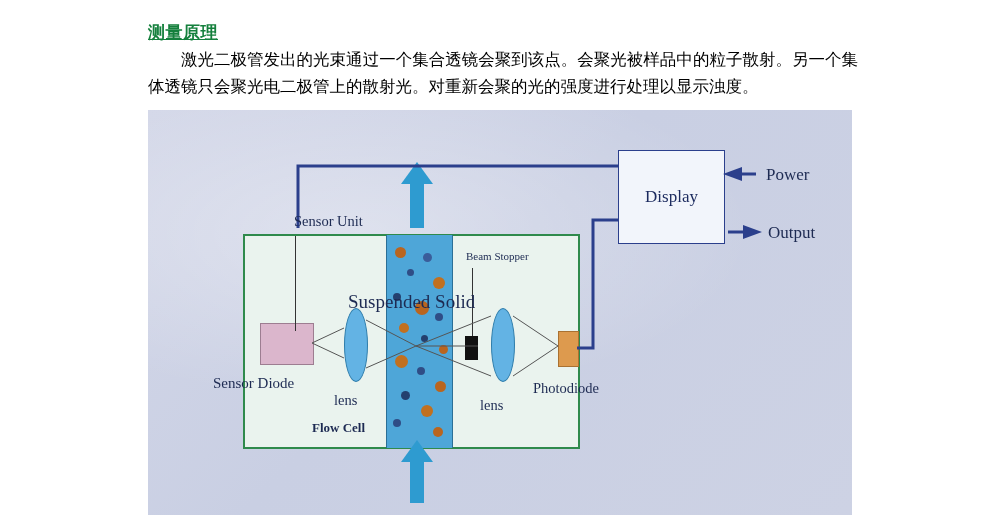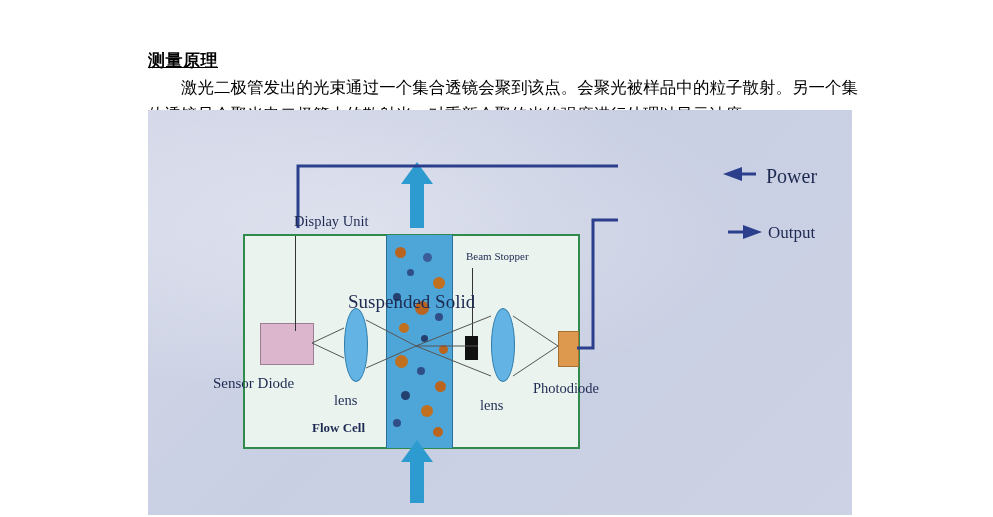--- a/index.html
+++ b/index.html
@@ -19,25 +19,24 @@
   .text-block {
     position: absolute;
     left: 148px;
     top: 22px;
     width: 710px;
   }
   .heading {
     font-family: "Liberation Serif", serif;
     font-size: 17px;
     font-weight: bold;
-    color: #000000;
+    color: #15803d;
     text-decoration: underline;
     letter-spacing: 0.5px;
     line-height: 1.3;
-    margin-top: 28px;
   }
   .body-para {
     margin-top: 3px;
     font-family: "Liberation Serif", serif;
     font-size: 16.5px;
     color: #000;
     line-height: 1.62;
     text-indent: 2em;
     text-align: justify;
   }
@@ -151,21 +150,21 @@
     white-space: nowrap;
   }
   .lbl-sensor { left: 146px; top: 103px; font-size: 14.5px; }
   .lbl-suspended { left: 200px; top: 181px; font-size: 19px; }
   .lbl-beamstop { left: 318px; top: 140px; font-size: 11px; }
   .lbl-laser { left: 65px; top: 265px; font-size: 15px; }
   .lbl-lens1 { left: 186px; top: 282px; font-size: 14.5px; }
   .lbl-lens2 { left: 332px; top: 287px; font-size: 14.5px; }
   .lbl-photodiode { left: 385px; top: 270px; font-size: 14.5px; }
   .lbl-flowcell { left: 164px; top: 310px; font-size: 13px; font-weight: bold; }
-  .lbl-power { left: 618px; top: 55px; font-size: 20px; }
+  .lbl-power { left: 618px; top: 55px; font-size: 17px; }
   .lbl-output { left: 620px; top: 113px; font-size: 17px; }
 
   
   .leader { position: absolute; background: #333; }
 
   svg.overlay {
     position: absolute;
     left: 0; top: 0;
     width: 704px;
     height: 405px;
@@ -176,20 +175,23 @@
 <body>
 
 <div class="text-block">
   <div class="heading">测量原理</div>
   <div class="body-para">激光二极管发出的光束通过一个集合透镜会聚到该点。会聚光被样品中的粒子散射。另一个集体透镜只会聚光电二极管上的散射光。对重新会聚的光的强度进行处理以显示浊度。</div>
 </div>
 
 <div class="figure">
   <div class="figure-bg"></div>
 
+  <div class="display-box">
+    <div class="display-label">Display</div>
+  </div>
 
   <div class="sensor-box"></div>
 
   <div class="flow-cell">
     <div class="particle" style="left:8px;  top:12px;  width:11px; height:11px; background:#b9651f;"></div>
     <div class="particle" style="left:36px; top:18px;  width:9px;  height:9px;  background:#3a5d9a;"></div>
     <div class="particle" style="left:20px; top:34px;  width:7px;  height:7px;  background:#2f4d86;"></div>
     <div class="particle" style="left:46px; top:42px;  width:12px; height:12px; background:#c1701f;"></div>
     <div class="particle" style="left:6px;  top:58px;  width:8px;  height:8px;  background:#24406f;"></div>
     <div class="particle" style="left:28px; top:66px;  width:14px; height:14px; background:#b9651f;"></div>
@@ -235,21 +237,21 @@
 
     <path d="M429 238 L445 238 L445 110 L470 110" stroke="#2b3f8c" stroke-width="3" fill="none"></path>
 
     <path d="M608 64 L585 64" stroke="#2b3f8c" stroke-width="3" fill="none"></path>
     <polygon points="575,64 594,57 594,71" fill="#2b3f8c"></polygon>
 
     <path d="M580 122 L603 122" stroke="#2b3f8c" stroke-width="3" fill="none"></path>
     <polygon points="614,122 595,115 595,129" fill="#2b3f8c"></polygon>
   </svg>
 
-  <div class="lbl lbl-sensor">Display Unit</div>
+  <div class="lbl lbl-sensor">Sensor Unit</div>
   <div class="lbl lbl-suspended">Suspended Solid</div>
   <div class="lbl lbl-beamstop">Beam Stopper</div>
   <div class="lbl lbl-laser">Sensor Diode</div>
   <div class="lbl lbl-lens1">lens</div>
   <div class="lbl lbl-lens2">lens</div>
   <div class="lbl lbl-photodiode">Photodiode</div>
   <div class="lbl lbl-flowcell">Flow Cell</div>
   <div class="lbl lbl-power">Power</div>
   <div class="lbl lbl-output">Output</div>
 </div>

